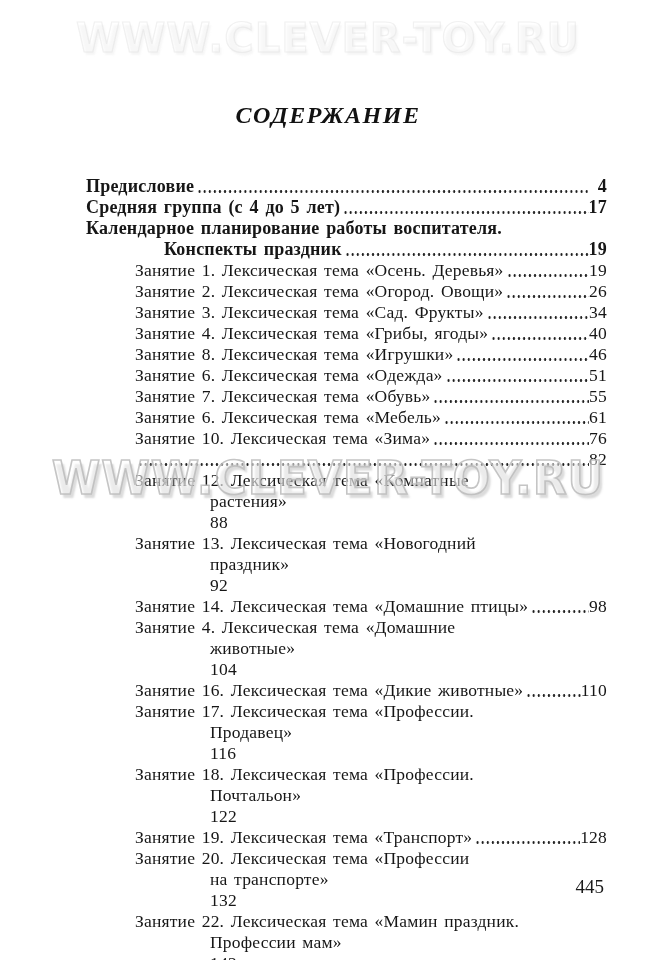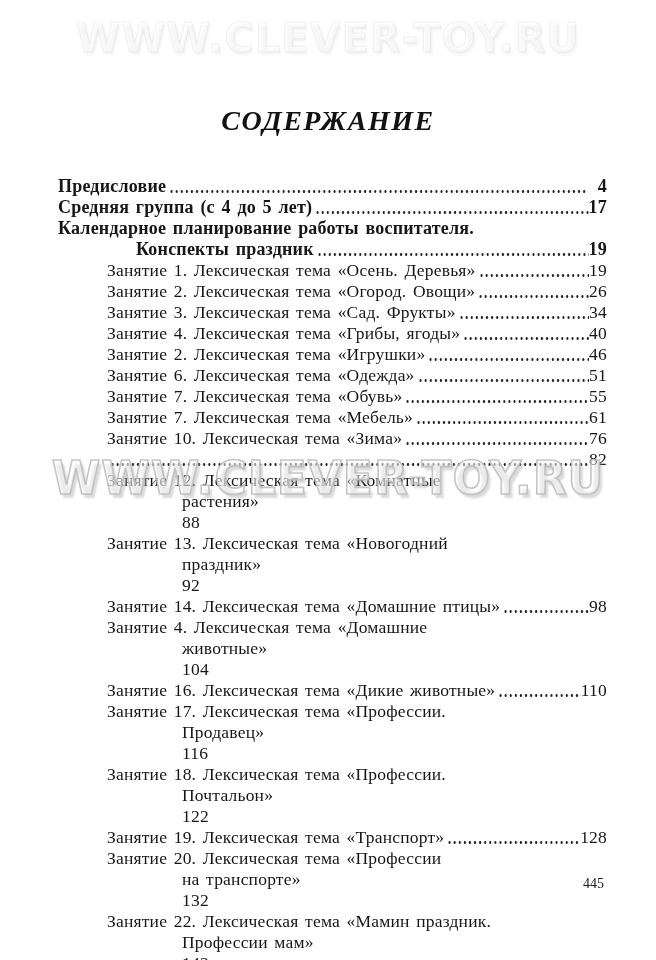--- a/index.html
+++ b/index.html
@@ -10,33 +10,33 @@
     overflow: hidden;
     font-family: "Liberation Serif", "DejaVu Serif", serif;
     color: #161616;
   }
   .page-title {
     position: absolute;
     top: 86px; left: 0; width: 656px;
     text-align: center;
     font-weight: bold;
     font-style: italic;
-    font-size: 28px;
+    font-size: 24px;
     letter-spacing: 1.5px;
     color: #121212;
   }
   .toc {
     position: absolute;
     top: 176px; left: 58px; width: 549px; 
     font-size: 17.5px;
     line-height: 21px;
     letter-spacing: 0.2px;
     word-spacing: 2px;
   }
-  .row { display: flex; align-items: baseline; }
+  .row { display: flex; align-items: baseline; margin-left: 28px; }
   .row.bold { font-weight: bold; font-size: 18px; }
   .ind0 { padding-left: 0; }
   .ind1 { padding-left: 49px; }
   .ind2 { padding-left: 78px; }
   .ind3 { padding-left: 124px; flex-direction: column; }
   .t { white-space: pre; }
   .leader {
     flex: 1;
     align-self: stretch;
     margin-left: 3px;
@@ -45,21 +45,21 @@
     background-repeat: repeat-x;
     background-position: left calc(100% - 4px);
     min-width: 6px;
   }
   .row.gap .leader { margin-right: 10px; }
   .pg { white-space: pre; }
   .folio {
     position: absolute;
     top: 876px; left: 58px; width: 546px;
     text-align: right;
-    font-size: 14px;
+    font-size: 19px;
     color: #1a1a1a;
   }
   .watermark {
     position: absolute;
     left: 50%;
     transform: translateX(-50%) scaleY(1.04);
     white-space: nowrap;
     font-family: "DejaVu Sans", sans-serif;
     font-weight: bold;
     font-size: 44px;
@@ -119,36 +119,36 @@
       <span class="t">Занятие 3. Лексическая тема «Сад. Фрукты»</span>
       <span class="leader"></span>
       <span class="pg">34</span>
     </div>
     <div class="row ind1">
       <span class="t">Занятие 4. Лексическая тема «Грибы, ягоды»</span>
       <span class="leader"></span>
       <span class="pg">40</span>
     </div>
     <div class="row ind1">
-      <span class="t">Занятие 2. Лексическая тема «Игрушки»</span>
+      <span class="t">Занятие 8. Лексическая тема «Игрушки»</span>
       <span class="leader"></span>
       <span class="pg">46</span>
     </div>
     <div class="row ind1">
       <span class="t">Занятие 6. Лексическая тема «Одежда»</span>
       <span class="leader"></span>
       <span class="pg">51</span>
     </div>
     <div class="row ind1">
       <span class="t">Занятие 7. Лексическая тема «Обувь»</span>
       <span class="leader"></span>
       <span class="pg">55</span>
     </div>
     <div class="row ind1">
-      <span class="t">Занятие 7. Лексическая тема «Мебель»</span>
+      <span class="t">Занятие 6. Лексическая тема «Мебель»</span>
       <span class="leader"></span>
       <span class="pg">61</span>
     </div>
     <div class="row ind1">
       <span class="t">Занятие 10. Лексическая тема «Зима»</span>
       <span class="leader"></span>
       <span class="pg">76</span>
     </div>
     <div class="row ind1">
       <span class="leader"></span>

